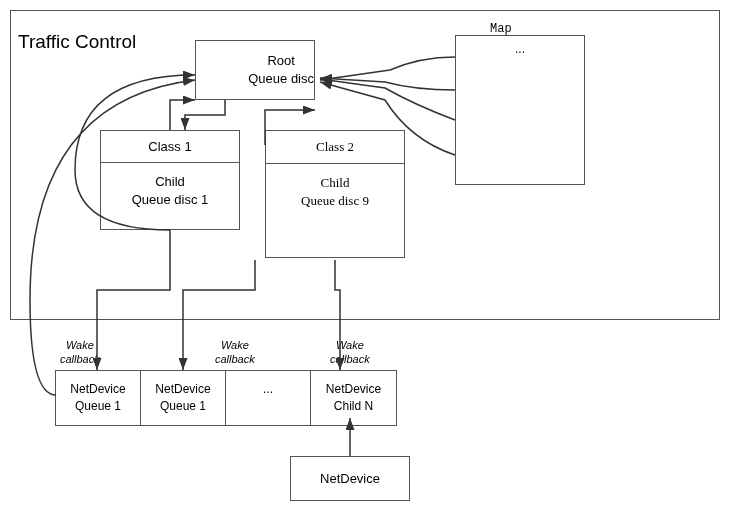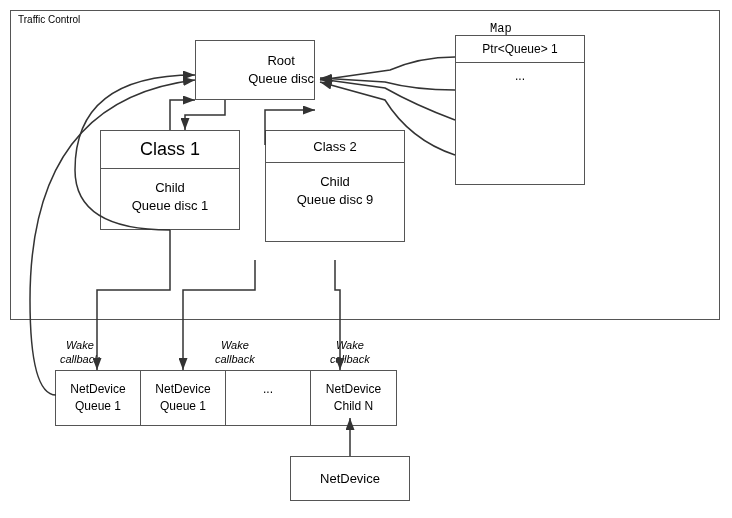--- a/index.html
+++ b/index.html
@@ -18,23 +18,23 @@
       top: 10px;
       left: 10px;
       width: 710px;
       height: 310px;
       border: 1.5px solid #555;
       background: #fff;
     }
 
     .title-label {
       position: absolute;
-      top: 14px;
+      top: 31px;
       left: 18px;
-      font-size: 10px;
+      font-size: 19px;
       color: #000;
     }
 
     
     .root-qdisc {
       position: absolute;
       top: 40px;
       left: 195px;
       width: 120px;
       height: 60px;
@@ -79,40 +79,41 @@
       position: absolute;
       top: 130px;
       left: 100px;
       width: 140px;
       height: 100px;
       border: 1.5px solid #555;
       background: #fff;
     }
     .class1-label {
       padding: 8px;
-      font-size: 18px;
+      font-size: 13px;
       border-bottom: 1px solid #555;
       text-align: center;
     }
     .class1-inner {
       padding: 10px;
       text-align: center;
       font-size: 13px;
       line-height: 1.4;
     }
 
     
     .class2-outer {
       position: absolute;
       top: 130px;
       left: 265px;
       width: 140px;
-      height: 112px;
-      border: 1.5px solid #555;
-      background: #fff;
+      height: 128px;
+      border: 1.5px solid #555;
+      background: #fff;
+      font-family: Liberation Serif, serif;
     }
     .class2-label {
       padding: 8px;
       font-size: 13px;
       border-bottom: 1px solid #555;
       text-align: center;
     }
     .class2-inner {
       padding: 10px;
       text-align: center;
@@ -187,21 +188,20 @@
 <div class="root-qdisc">
   <div>
     <span>Root</span><br>
     <span>Queue disc</span>
   </div>
 </div>
 
 <div class="map-label">Map</div>
 
 <div class="map-container">
-  <div class="map-row">Ptr&lt;Queue&gt; 1</div>
   <div class="map-row">...</div>
 </div>
 
 <div class="class1-outer">
   <div class="class1-label">Class 1</div>
   <div class="class1-inner">
     <span>Child</span><br>
     <span>Queue disc 1</span>
   </div>
 </div>

